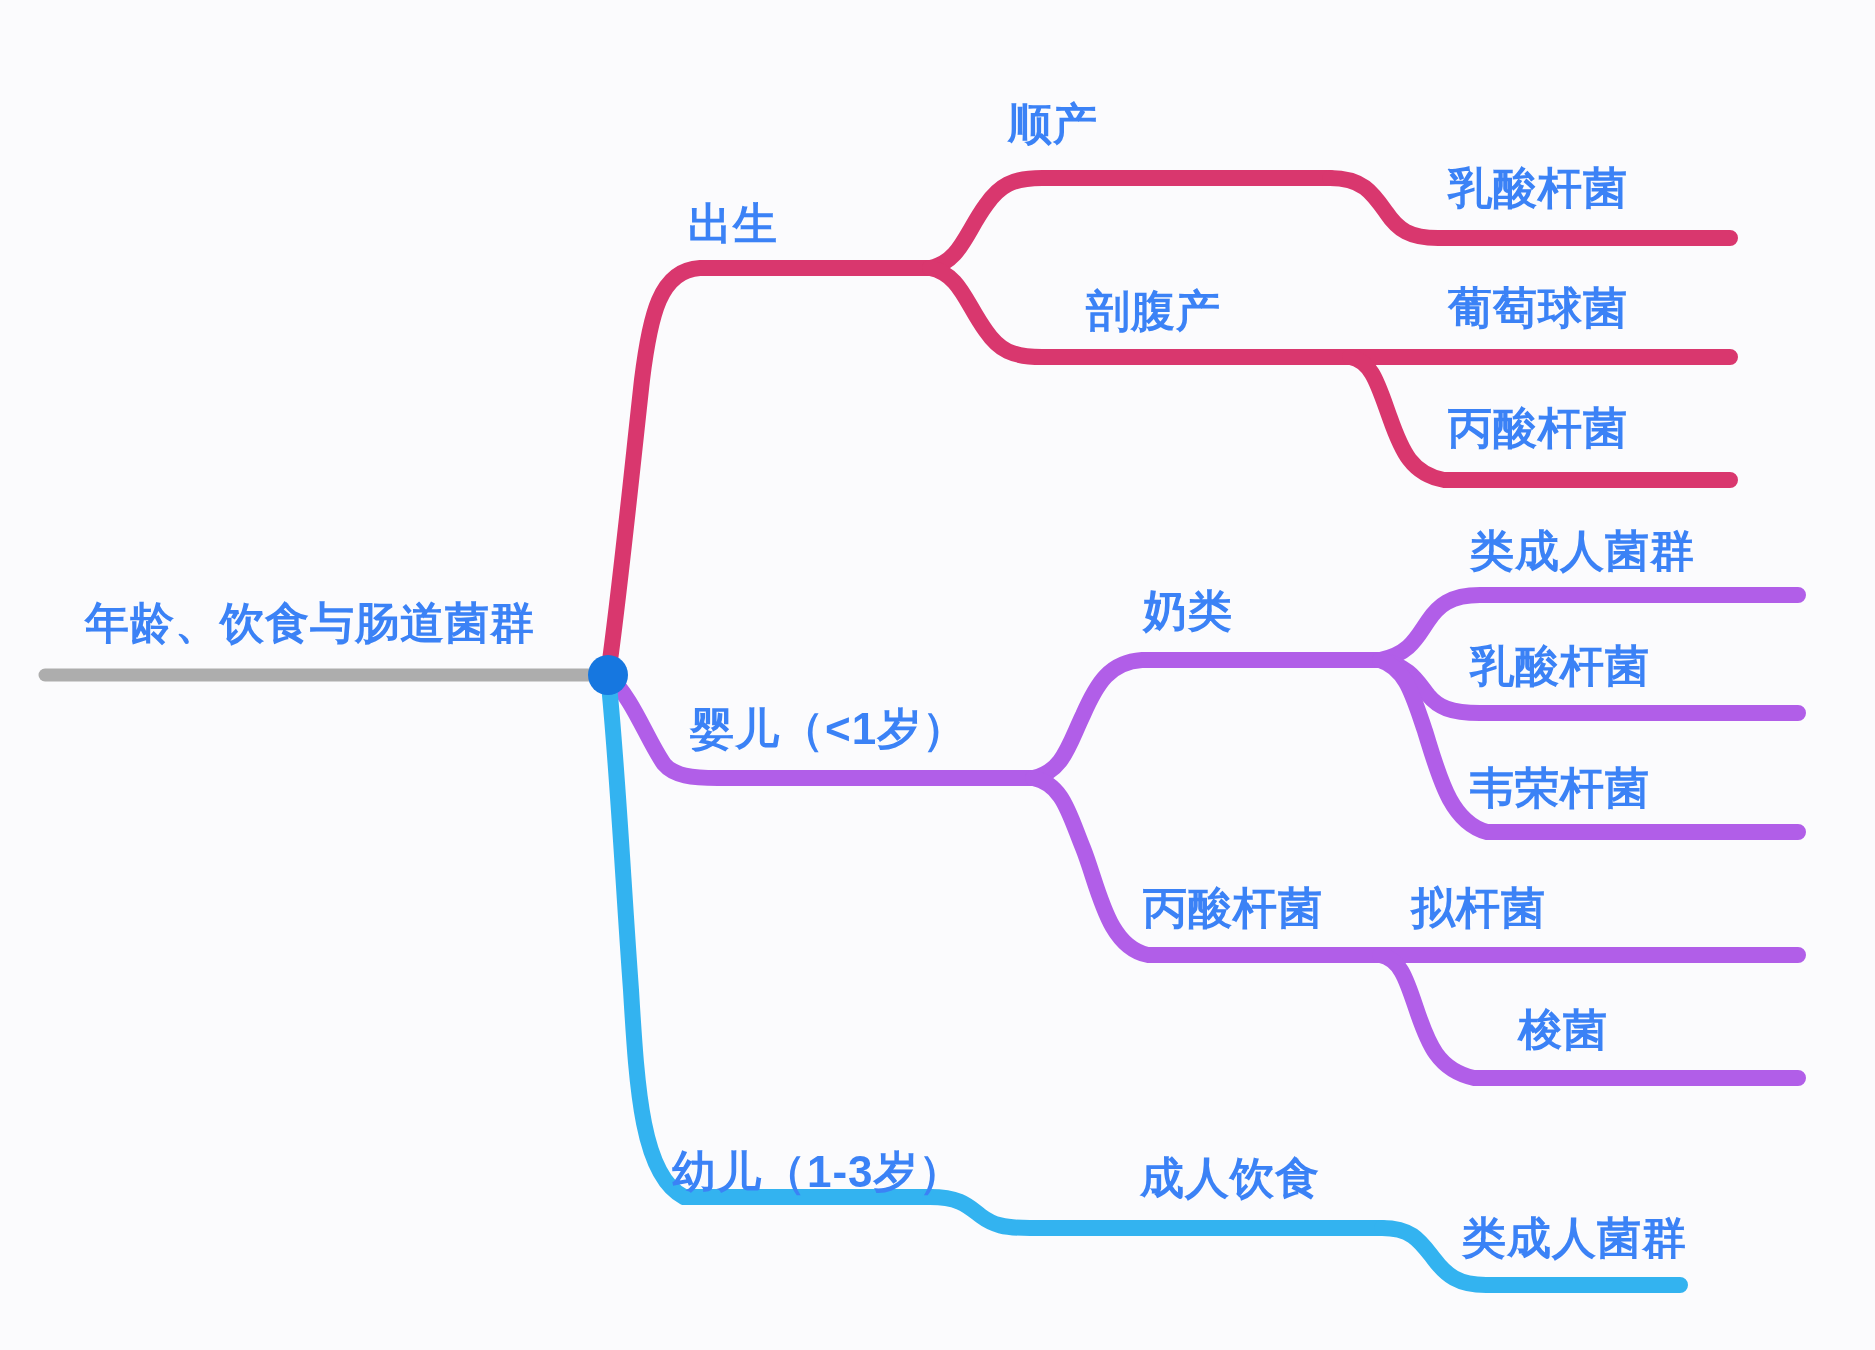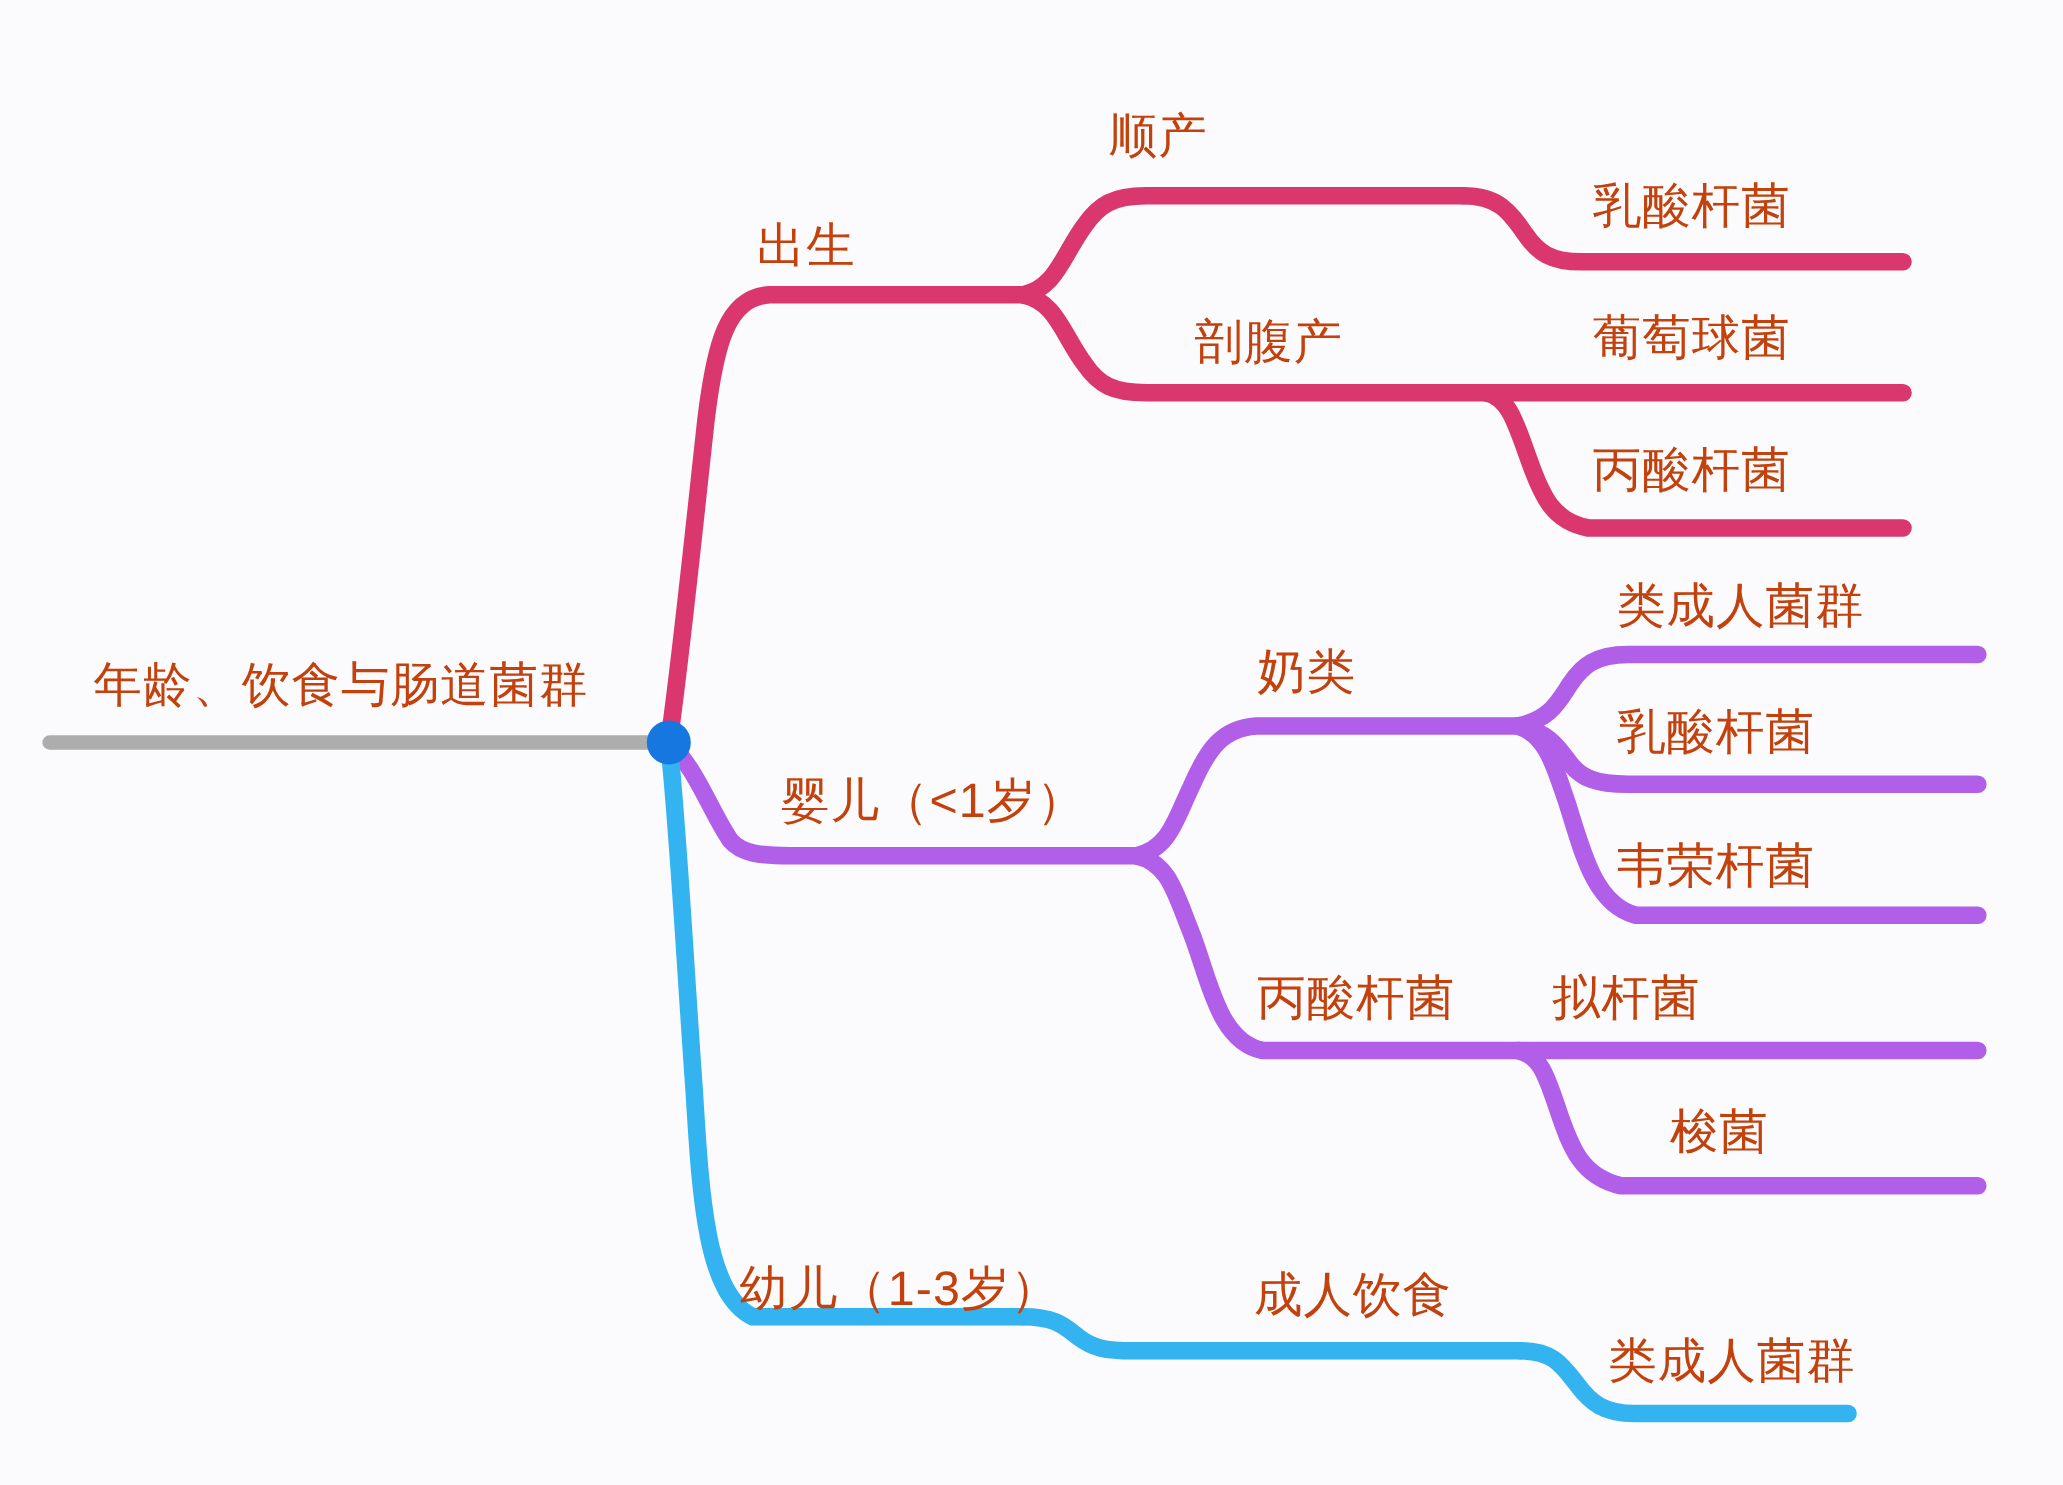--- a/index.html
+++ b/index.html
@@ -19,22 +19,22 @@
   svg.mindmap-lines {
     position: absolute;
     left: 0;
     top: 0;
     width: 1875px;
     height: 1350px;
   }
   .node-label {
     position: absolute;
     font-size: 44px;
-    font-weight: 400;
-    color: #c2410c;
+    font-weight: 700;
+    color: #3b82f6;
     white-space: nowrap;
     letter-spacing: 1px;
     line-height: 1.18;
     cursor: default;
     user-select: none;
   }
 </style>
 </head>
 <body>
 
@@ -67,21 +67,21 @@
 
   <div class="node-label" style="left:85px;  top:597px;">年龄、饮食与肠道菌群</div>
 
   <div class="node-label" style="left:688px; top:198px;">出生</div>
   <div class="node-label" style="left:1008px;top:98px;">顺产</div>
   <div class="node-label" style="left:1448px;top:162px;">乳酸杆菌</div>
   <div class="node-label" style="left:1086px;top:285px;">剖腹产</div>
   <div class="node-label" style="left:1448px;top:282px;">葡萄球菌</div>
   <div class="node-label" style="left:1448px;top:402px;">丙酸杆菌</div>
 
-  <div class="node-label" style="left:690px; top:703px;margin-left:20px;">婴儿（&lt;1岁）</div>
+  <div class="node-label" style="left:690px; top:703px;">婴儿（&lt;1岁）</div>
   <div class="node-label" style="left:1143px;top:585px;">奶类</div>
   <div class="node-label" style="left:1470px;top:525px;">类成人菌群</div>
   <div class="node-label" style="left:1470px;top:640px;">乳酸杆菌</div>
   <div class="node-label" style="left:1470px;top:762px;">韦荣杆菌</div>
   <div class="node-label" style="left:1143px;top:882px;">丙酸杆菌</div>
   <div class="node-label" style="left:1411px;top:882px;">拟杆菌</div>
   <div class="node-label" style="left:1518px;top:1004px;">梭菌</div>
 
   <div class="node-label" style="left:672px; top:1122px;margin-top:24px;">幼儿（1-3岁）</div>
   <div class="node-label" style="left:1140px;top:1152px;">成人饮食</div>

